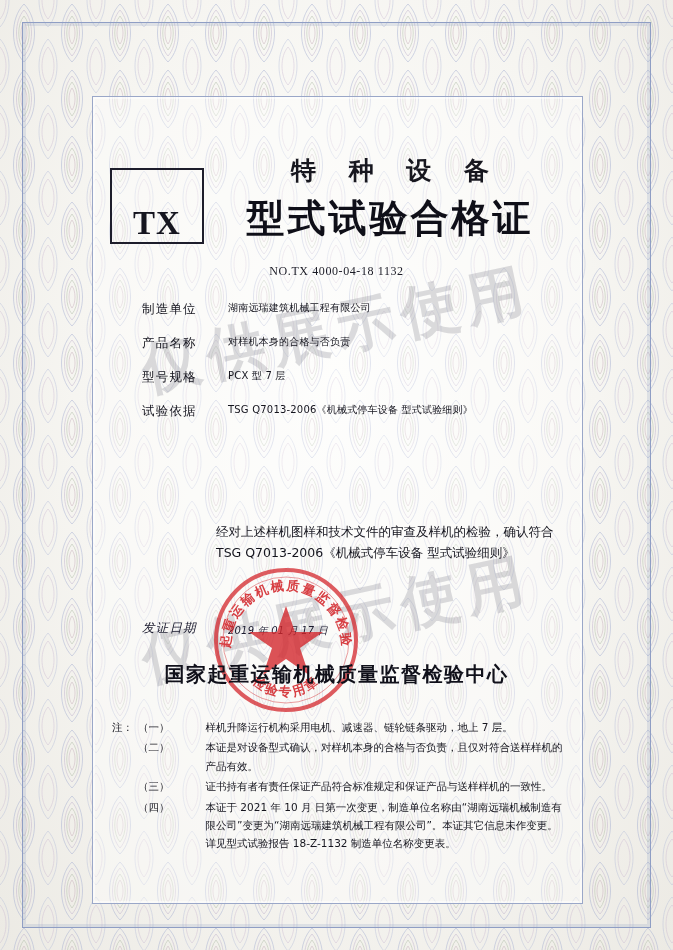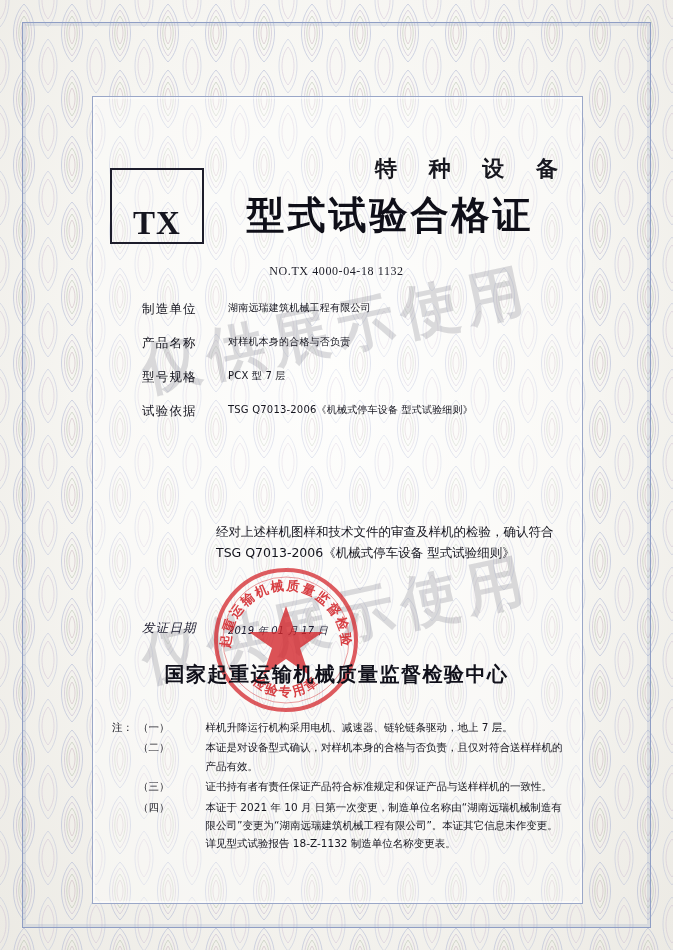--- a/index.html
+++ b/index.html
@@ -85,27 +85,26 @@
   }
 
   .title-wrap {
     position: absolute;
     left: 118px;
     top: 58px;
     width: 360px;
     text-align: center;
   }
   .title-small {
-    font-size: 22px;
+    font-size: 25px;
     letter-spacing: 12px;
     font-weight: bold;
     color: #17171f;
     text-indent: 12px;
     font-family: "DejaVu Sans", sans-serif;
-    text-align: right;
   }
   .title-big {
     margin-top: 6px;
     font-size: 38px;
     letter-spacing: 3px;
     font-weight: bold;
     color: #0f0f18;
     font-family: "DejaVu Sans", sans-serif;
   }
 

